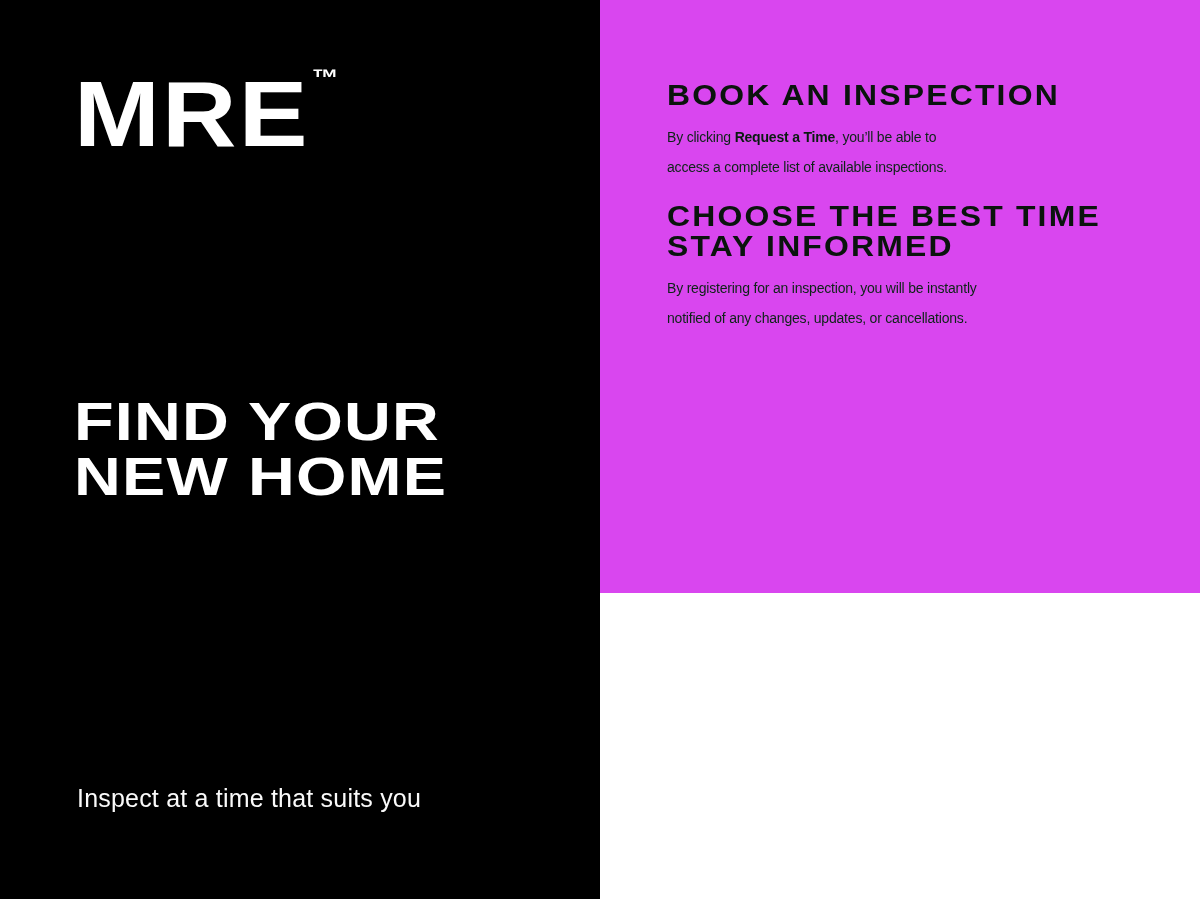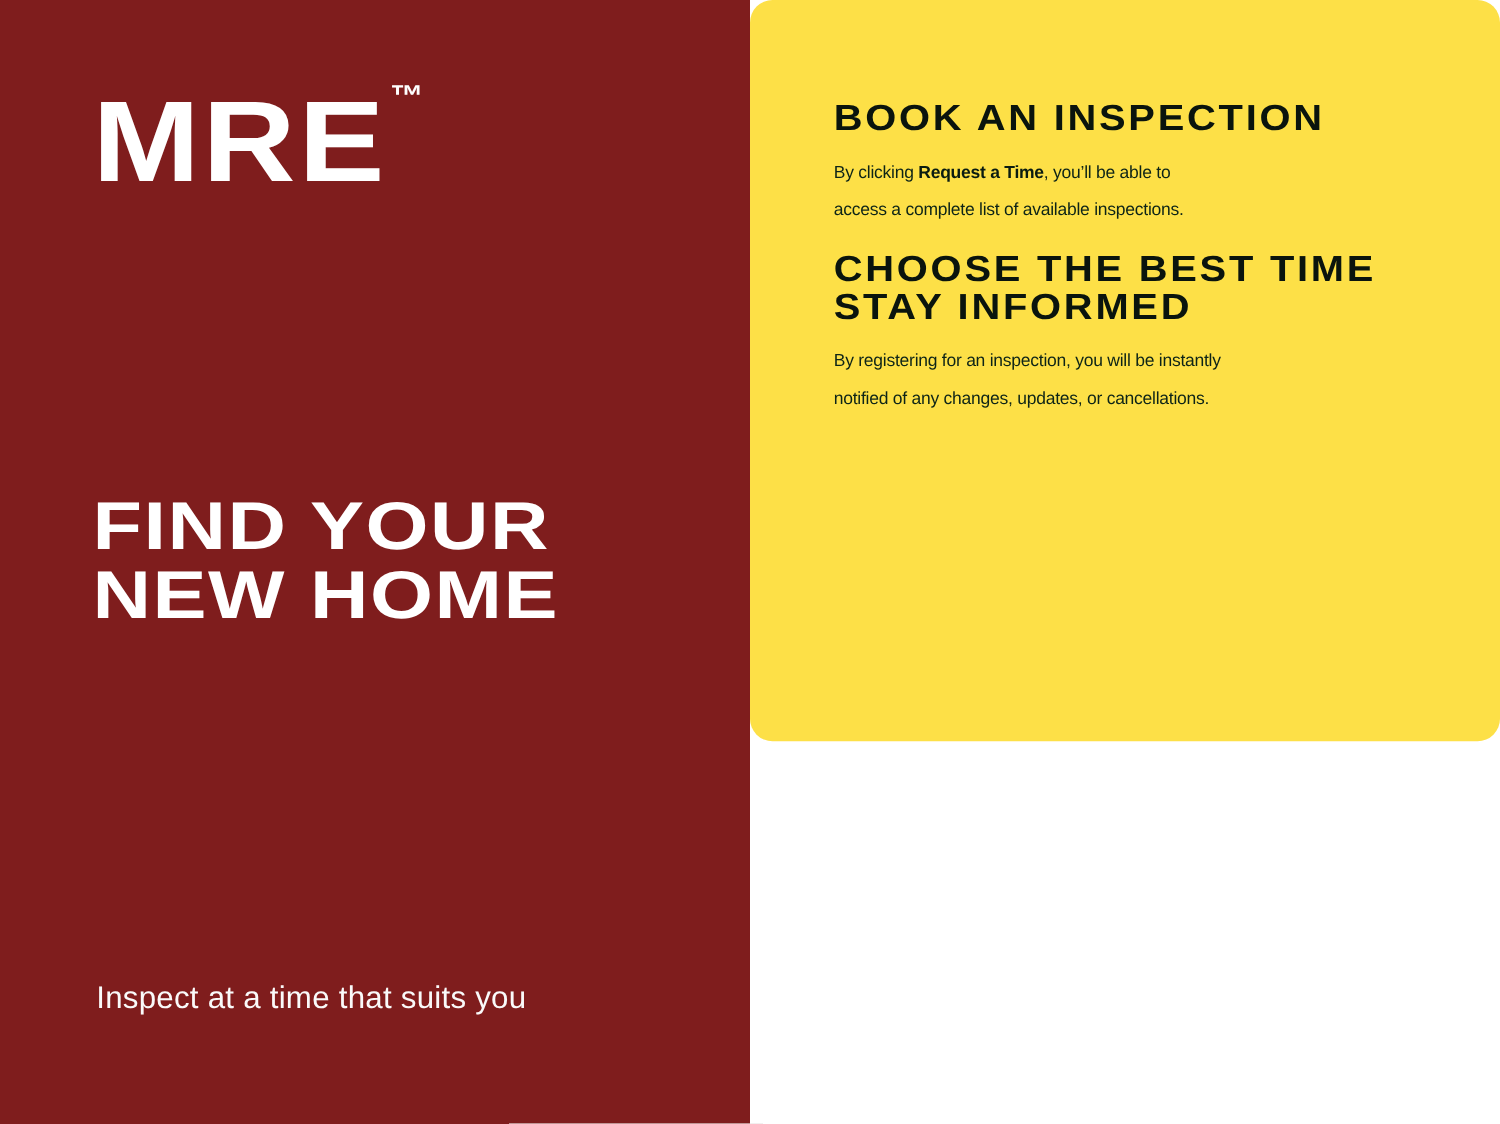--- a/index.html
+++ b/index.html
@@ -12,21 +12,21 @@
     display: flex;
     overflow: hidden;
     position: relative;
     background: #ffffff;
   }
 
   
   .left-panel {
     width: 600px;
     height: 899px;
-    background: #7f1d1d;
+    background: #000000;
     position: relative;
     flex: 0 0 600px;
     padding-left: 31px;
   }
   .logo {
     position: absolute;
     left: 74px;
     top: 68px;
     color: #ffffff;
     font-weight: 700;
@@ -74,24 +74,23 @@
   
   .right-col {
     width: 600px;
     flex: 0 0 600px;
     display: flex;
     flex-direction: column;
   }
 
   .green-panel {
     height: 593px;
-    background: #fde047;
+    background: #d946ef;
     padding: 80px 40px 0 67px;
     overflow: hidden;
-    border-radius: 18px;
   }
   .green-panel .sec-heading {
     font-weight: 700;
     font-size: 29px;
     line-height: 30px;
     letter-spacing: 2px;
     color: #0A140D;
     transform: scaleX(1.1);
     transform-origin: left top;
     white-space: nowrap;

